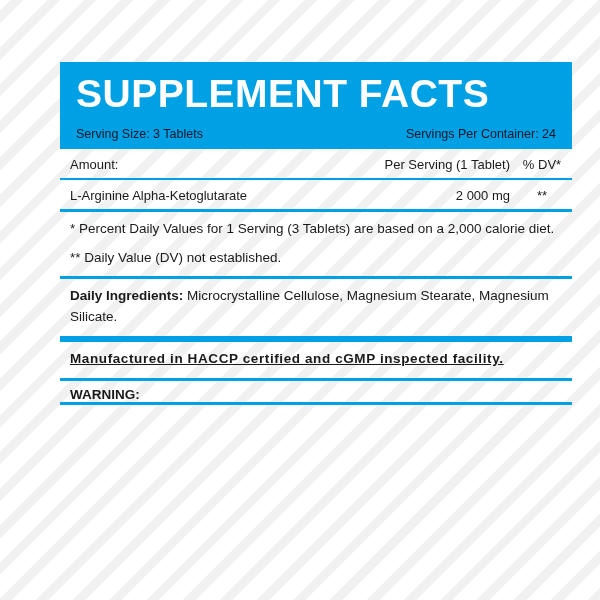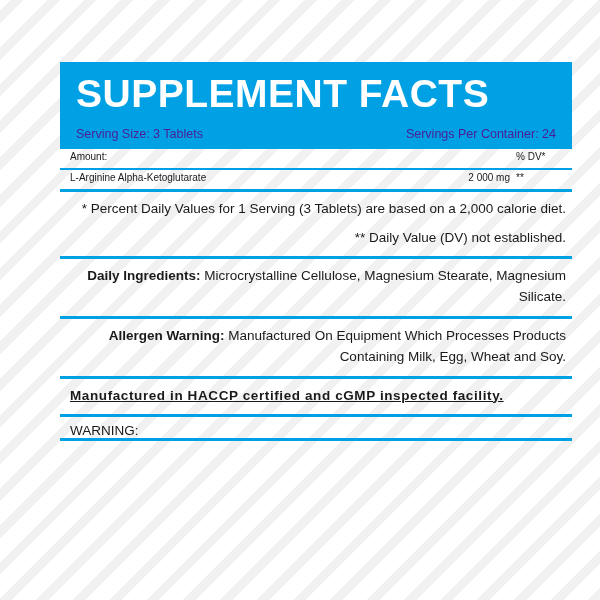--- a/index.html
+++ b/index.html
@@ -51,21 +51,21 @@
     font-weight: bold;
     letter-spacing: 0.5px;
     line-height: 1.0;
     margin: 0 0 14px 0;
     white-space: nowrap;
   }
   .header-meta {
     display: flex;
     justify-content: space-between;
     align-items: flex-start;
-    color: #4c1d95;
+    color: #0f172a;
     font-size: 12.5px;
   }
 
   
   .body-area {
     background: transparent;
     padding: 0;
   }
 
   .rule {
@@ -74,53 +74,52 @@
     width: 100%;
   }
   .rule.thin {
     height: 2px;
   }
 
   .row {
     display: flex;
     justify-content: space-between;
     align-items: baseline;
-    font-size: 10px;
+    font-size: 13px;
     color: #1a1a1a;
-    padding: 2px 4px 6px 10px;
+    padding: 8px 4px 6px 10px;
   }
   .row .left { white-space: nowrap; }
   .row .mid { margin-left: auto; padding-right: 6px; white-space: nowrap; }
-  .row .right { width: 52px; text-align: left; white-space: nowrap; }
+  .row .right { width: 52px; text-align: center; white-space: nowrap; }
 
   .block {
     font-size: 13.5px;
     color: #1a1a1a;
     line-height: 1.55;
     padding: 7px 6px 8px 10px;
-    text-align: right;
   }
   .block.tight { padding-top: 6px; padding-bottom: 7px; }
 
   .block b, .block .lbl {
     font-weight: bold;
   }
 
   .mono-ish {
     letter-spacing: 0.1px;
   }
 
   .justified {
     text-align: justify;
     text-align-last: left;
     text-decoration: underline;
   }
 
   .warn-title {
-    font-weight: normal;
+    font-weight: bold;
     font-size: 13.5px;
     color: #1a1a1a;
     padding: 6px 6px 0px 10px;
   }
 
   .bold-line {
     font-weight: bold;
     letter-spacing: 0.6px;
   }
 </style>
@@ -135,20 +134,21 @@
       <div class="header-meta">
         <span>Serving Size: 3 Tablets</span>
         <span>Servings Per Container: 24</span>
       </div>
     </div>
 
     <div class="body-area">
 
       <div class="row">
         <span class="left">Amount:</span>
+        <span class="mid">Per Serving (1 Tablet)</span>
         <span class="right">% DV*</span>
       </div>
       <div class="rule thin"></div>
 
       <div class="row">
         <span class="left">L-Arginine Alpha-Ketoglutarate</span>
         <span class="mid">2 000 mg</span>
         <span class="right">**</span>
       </div>
       <div class="rule"></div>
@@ -156,24 +156,20 @@
       <div class="block">* Percent Daily Values for 1 Serving (3 Tablets) are based on a 2,000 calorie diet.</div>
       <div class="block tight" style="padding-top:0;">** Daily Value (DV) not established.</div>
       <div class="rule"></div>
 
       <div class="block">
         <span class="lbl">Daily Ingredients:</span>
         <span>Microcrystalline Cellulose, Magnesium Stearate, Magnesium Silicate.</span>
       </div>
       <div class="rule"></div>
 
-      <div class="block">
-        <span class="lbl">Allergen Warning:</span>
-        <span>Manufactured On Equipment Which Processes Products Containing Milk, Egg, Wheat and Soy.</span>
-      </div>
       <div class="rule"></div>
 
       <div class="block bold-line justified">Manufactured in HACCP certified and cGMP inspected facility.</div>
       <div class="rule"></div>
 
       <div class="warn-title">WARNING:</div>
       <div class="rule"></div>
 
     </div>
   </div>

